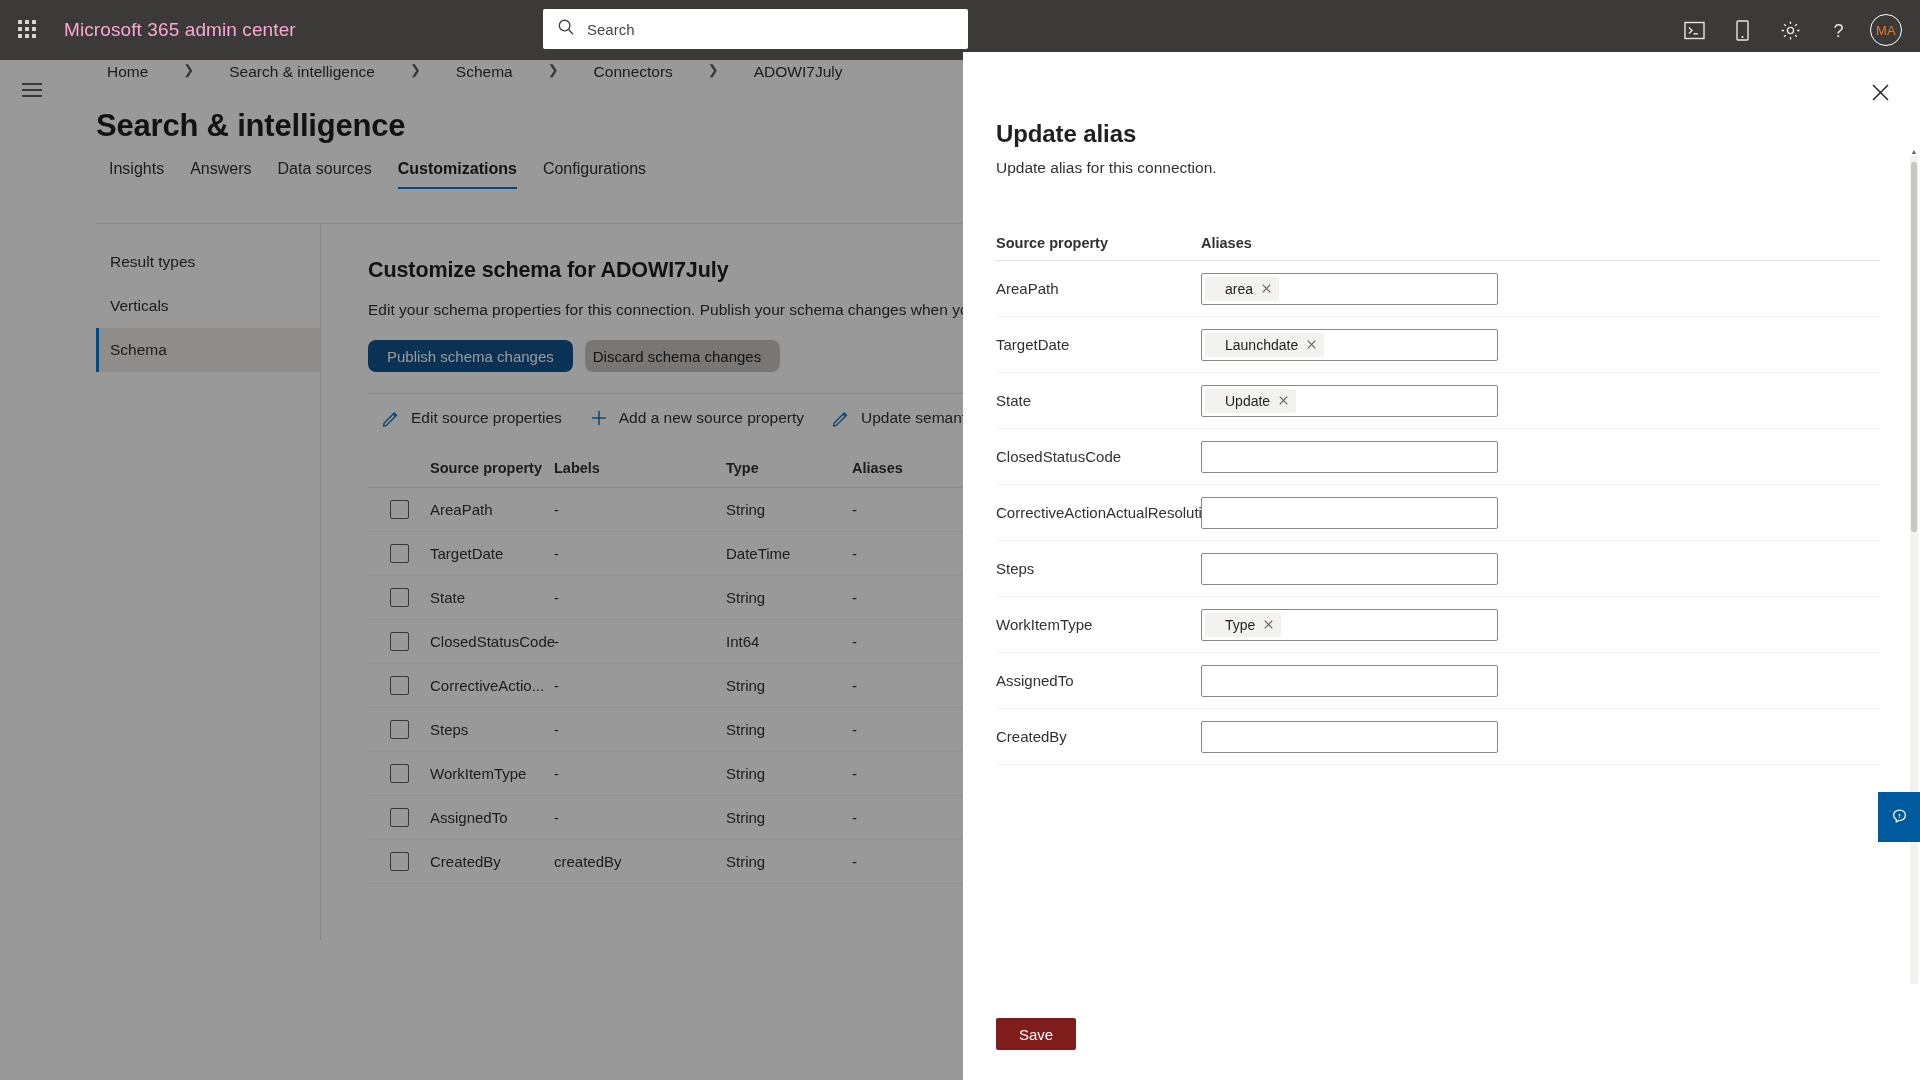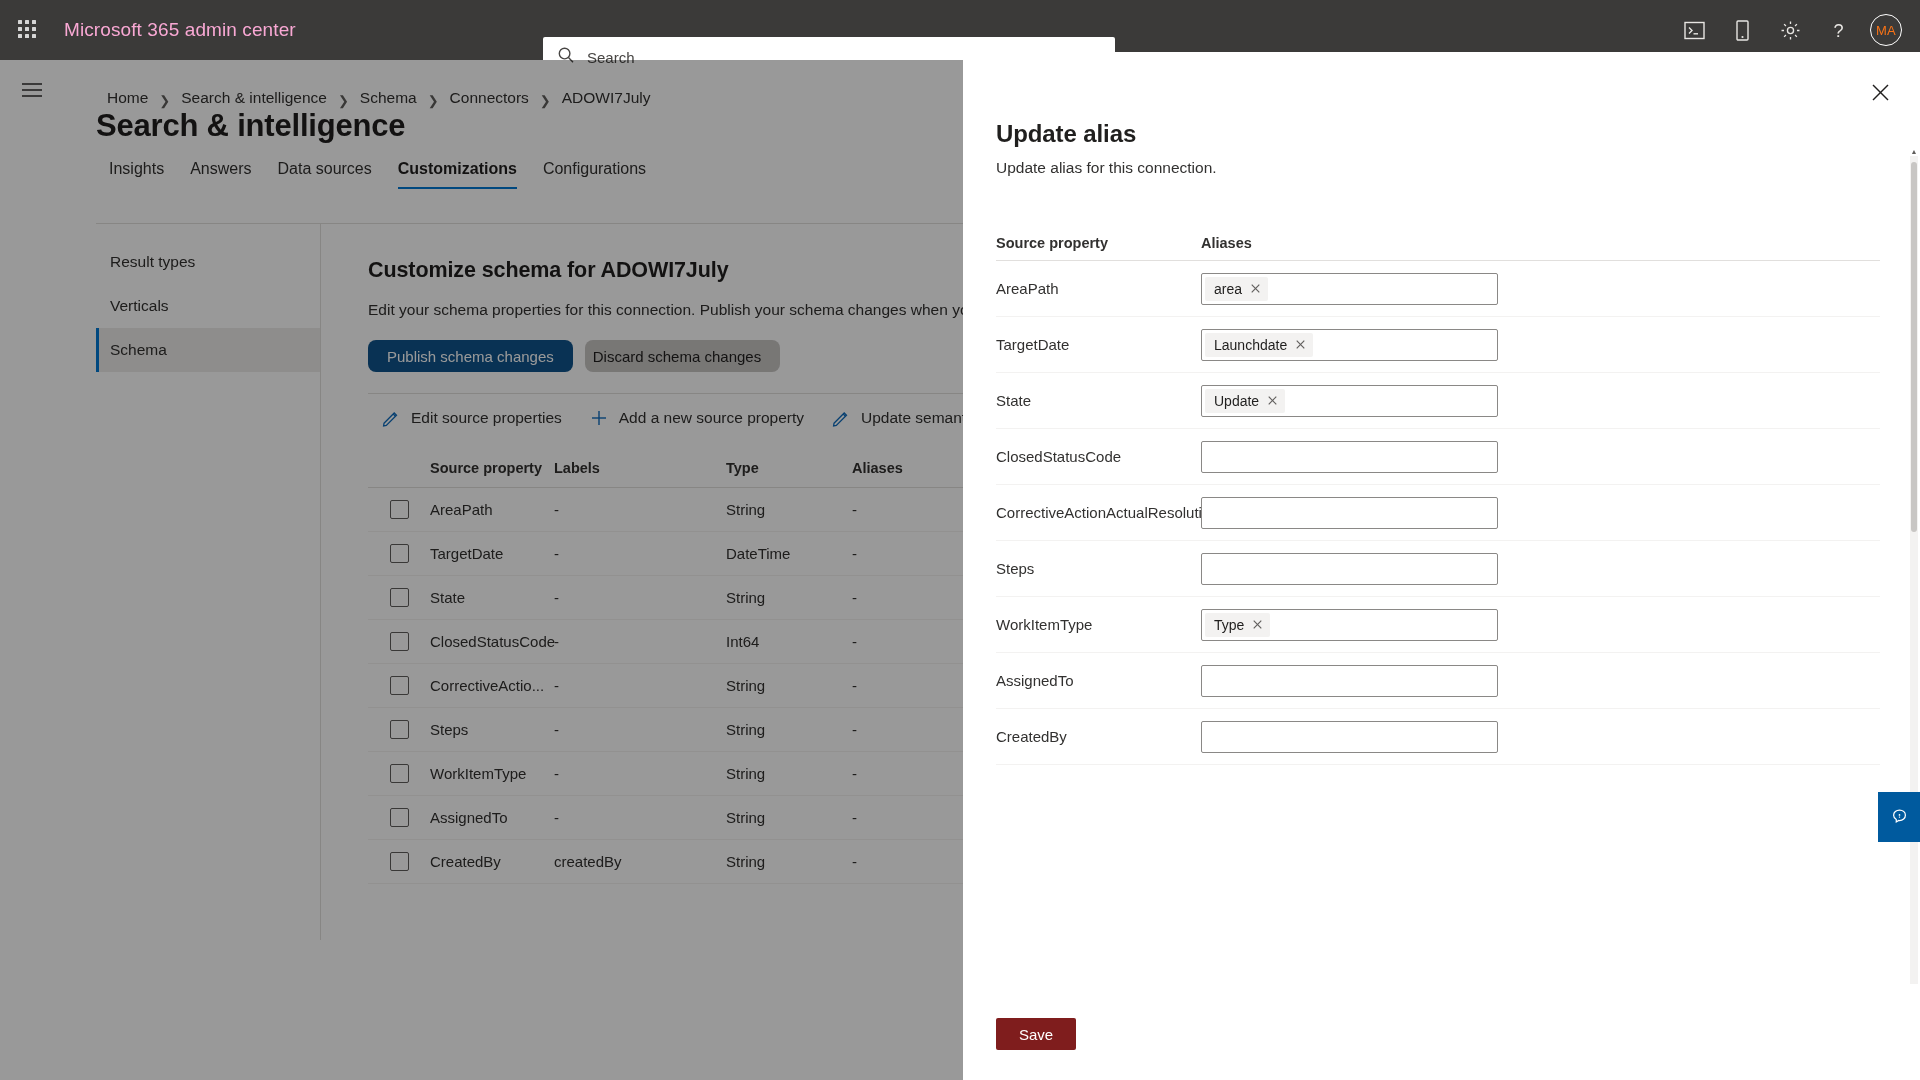--- a/index.html
+++ b/index.html
@@ -24,21 +24,21 @@
   .waffle-grid{
     width:20px; height:20px;
     display:grid; grid-template-columns:repeat(3,4px); grid-template-rows:repeat(3,4px);
     gap:3px;
   }
   .waffle-grid i{ background:#d6d6d6; border-radius:0.5px; display:block; width:4px; height:4px;}
   .suite-title{
     color:#f9a8d4; font-size:19px; letter-spacing:0.1px; margin-left:8px; white-space:nowrap;
   }
   .suite-search-wrap{
-    position:absolute; left:543px; top:9px; width:572px; height:40px;margin-top:28px;
+    position:absolute; left:543px; top:9px; width:425px; height:40px;
   }
   .suite-search{
     width:100%; height:100%; background:#ffffff; border:none; border-radius:2px;
     display:flex; align-items:center; padding-left:14px;
   }
   .suite-search .mag{ flex:0 0 auto; margin-right:12px; }
   .suite-search .ph{ color:#484644; font-size:15px; }
   .suite-right{
     position:absolute; right:0; top:0; height:60px; display:flex; align-items:center;
   }
@@ -55,22 +55,22 @@
   
   .page{
     position:absolute; top:60px; left:0; width:1920px; height:1020px;
     background:#ffffff; overflow:hidden;
   }
   .hamburger{
     position:absolute; left:12px; top:10px; width:40px; height:40px;
     display:flex; align-items:center; justify-content:center; cursor:pointer;
   }
   .breadcrumb{
-    position:absolute; left:107px; top:17px; height:30px;
-    display:flex; align-items:flex-end; font-size:15.5px; color:#323130;
+    position:absolute; left:107px; top:3px; height:30px;
+    display:flex; align-items:flex-start; font-size:15.5px; color:#323130;gap:24px;
   }
   .breadcrumb .crumb{ cursor:pointer; white-space:nowrap; }
   .breadcrumb .crumb.last{ color:#323130; }
   .breadcrumb .sep{
     margin:0 11px; color:#605e5c; font-size:13px; line-height:1;
   }
 
   .page-title{
     position:absolute; left:96px; top:48px;
     font-size:31px; font-weight:bold; color:#201f1e; letter-spacing:-0.2px;
@@ -199,21 +199,21 @@
   }
   .ptbl-row .rp{
     width:205px; font-size:15px; color:#323130; white-space:nowrap;
   }
   .alias-field{
     flex:0 0 auto; width:297px; height:32px; border:1px solid #8a8886; border-radius:2px;
     background:#ffffff; display:flex; align-items:center; padding:0 3px; cursor:text;
   }
   .pill{
     height:24px; background:#f3f2f1; border-radius:2px; display:inline-flex;
-    align-items:center; padding:0 2px 0 9px; font-size:14px; color:#201f1e; gap:2px;
+    align-items:center; padding:0 2px 0 20px; font-size:14px; color:#201f1e; gap:2px;
     max-width:100%;
   }
   .pill .px{
     width:22px; height:22px; display:flex; align-items:center; justify-content:center;
     cursor:pointer; color:#605e5c; font-size:13px;
   }
   .panel-footer{
     position:absolute; left:0; right:0; bottom:0; height:92px; background:#ffffff;
     display:flex; align-items:center; padding-left:33px;
   }

